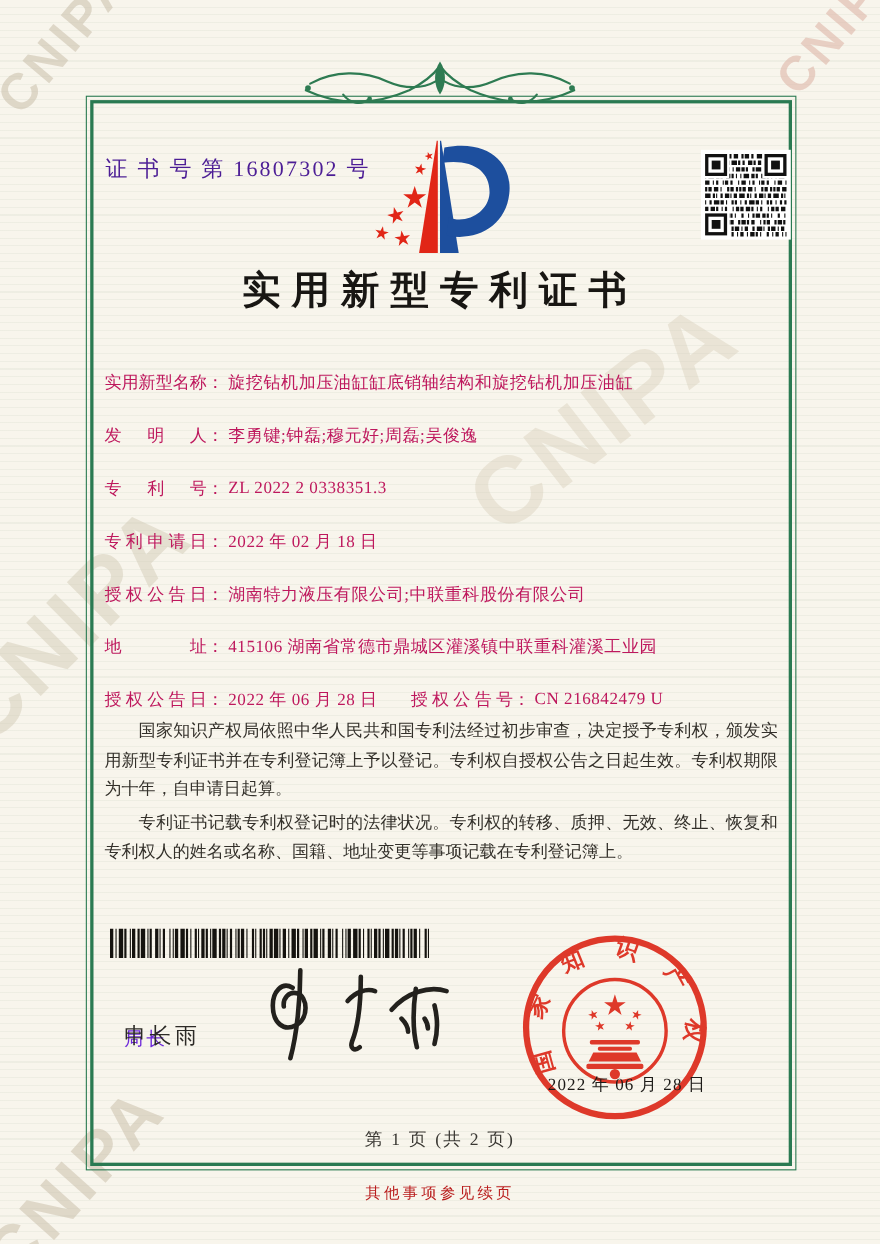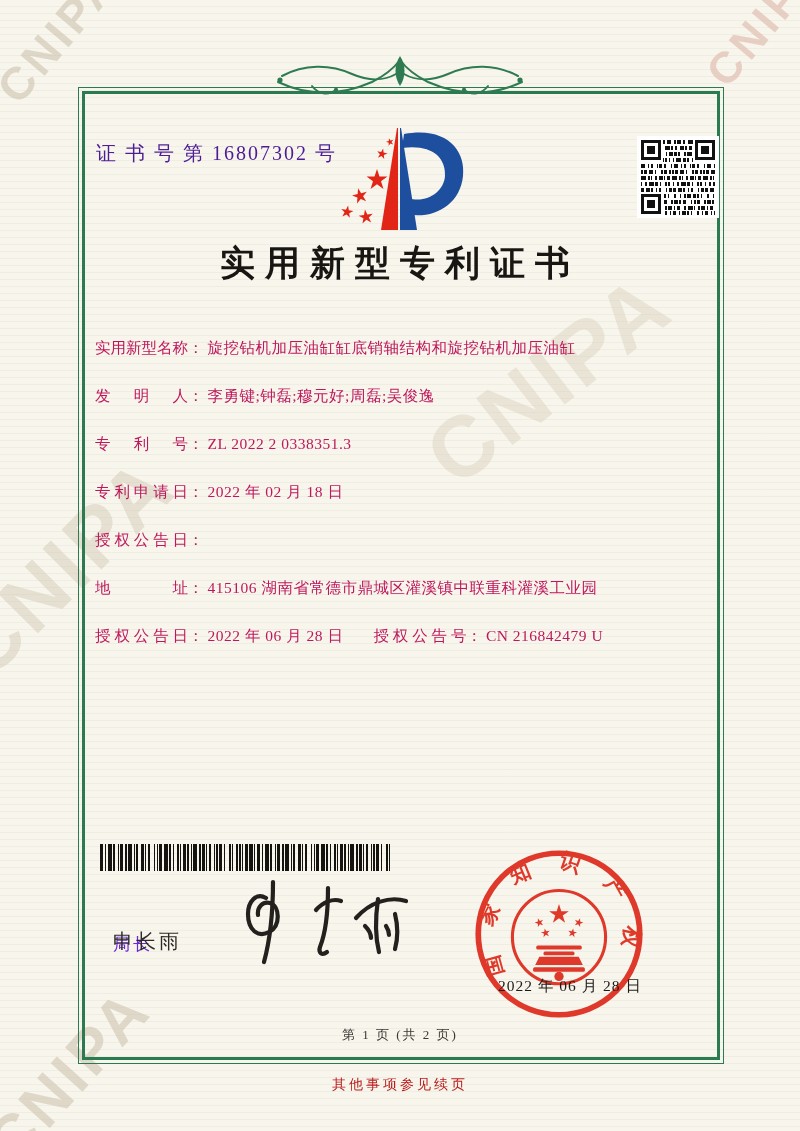--- a/index.html
+++ b/index.html
@@ -64,21 +64,21 @@
   .sig-title{position:absolute;left:113px;top:893px;font-size:17px;letter-spacing:3px;color:#6d28d9;margin-top:40px;}
   .sig-name{position:absolute;left:113px;top:928px;font-size:20px;letter-spacing:3px;color:#2c2a26;}
   .signature{position:absolute;left:228px;top:876px;}
   .seal{position:absolute;left:471px;top:846px;}
   .seal-date{
     position:absolute;left:498px;top:976px;width:160px;font-size:15.5px;
     color:#1d1b18;letter-spacing:1px;white-space:nowrap;
   }
   .page-info{
     position:absolute;left:0;top:1026px;width:100%;text-align:center;
-    font-size:13px;letter-spacing:2px;color:#3a3833;
+    font-size:16px;letter-spacing:2px;color:#3a3833;
   }
   .cont-note{
     position:absolute;left:0;top:1076px;width:100%;text-align:center;
     font-size:14px;letter-spacing:3px;color:#b91c1c;
   }
 </style>
 </head>
 <body>
 
 <svg width="0" height="0" style="position:absolute" aria-hidden="true">
@@ -188,37 +188,42 @@
         <span class="fvalue">ZL 2022 2 0338351.3</span>
     </div>
     <div class="field-row">
       <span class="flabel">专利申请日</span>
         <span class="fcolon">：</span>
         <span class="fvalue">2022 年 02 月 18 日</span>
     </div>
     <div class="field-row">
       <span class="flabel">授权公告日</span>
         <span class="fcolon">：</span>
+        <span class="fvalue">湖南特力液压有限公司;中联重科股份有限公司</span>
     </div>
     <div class="field-row">
       <span class="flabel">地址</span>
         <span class="fcolon">：</span>
         <span class="fvalue">415106 湖南省常德市鼎城区灌溪镇中联重科灌溪工业园</span>
     </div>
     <div class="field-row">
       <span class="flabel">授权公告日</span>
         <span class="fcolon">：</span>
         <span class="fvalue">2022 年 06 月 28 日</span>
       <span class="gap2"></span>
       <span class="flabel">授权公告号</span>
         <span class="fcolon">：</span>
         <span class="fvalue">CN 216842479 U</span>
     </div>
   </div>
 
+  <div class="paras">
+    <p>国家知识产权局依照中华人民共和国专利法经过初步审查，决定授予专利权，颁发实用新型专利证书并在专利登记簿上予以登记。专利权自授权公告之日起生效。专利权期限为十年，自申请日起算。</p>
+    <p>专利证书记载专利权登记时的法律状况。专利权的转移、质押、无效、终止、恢复和专利权人的姓名或名称、国籍、地址变更等事项记载在专利登记簿上。</p>
+  </div>
 
   <svg class="barcode" width="292" height="27" viewBox="0 0 292 27">
     <line x1="0" y1="13.5" x2="292" y2="13.5" stroke="#15130f" stroke-width="27" stroke-dasharray="3 2 1 2 4 1 2 3 1 1 3 2 2 1 4 2 1 1 2 3 3 1 1 2 2 4 1 2 1 1 3 2 4 1 2 2 1 3 2 1 1 2 3 1 2 2 1 1 4 2 2 1 3 1 1 2 2 3 1 1 2 1 3 2 1 4 2 1 1 3 2 1 2 1 1 2 3 1 4 1 1 2"></line>
   </svg>
 
   <div class="sig-title">局长</div>
   <div class="sig-name">申长雨</div>
 
   <svg class="signature" width="200" height="95" viewBox="0 0 200 95">
     <g stroke="#23211d" stroke-width="4.2" fill="none" stroke-linecap="round" stroke-linejoin="round">

